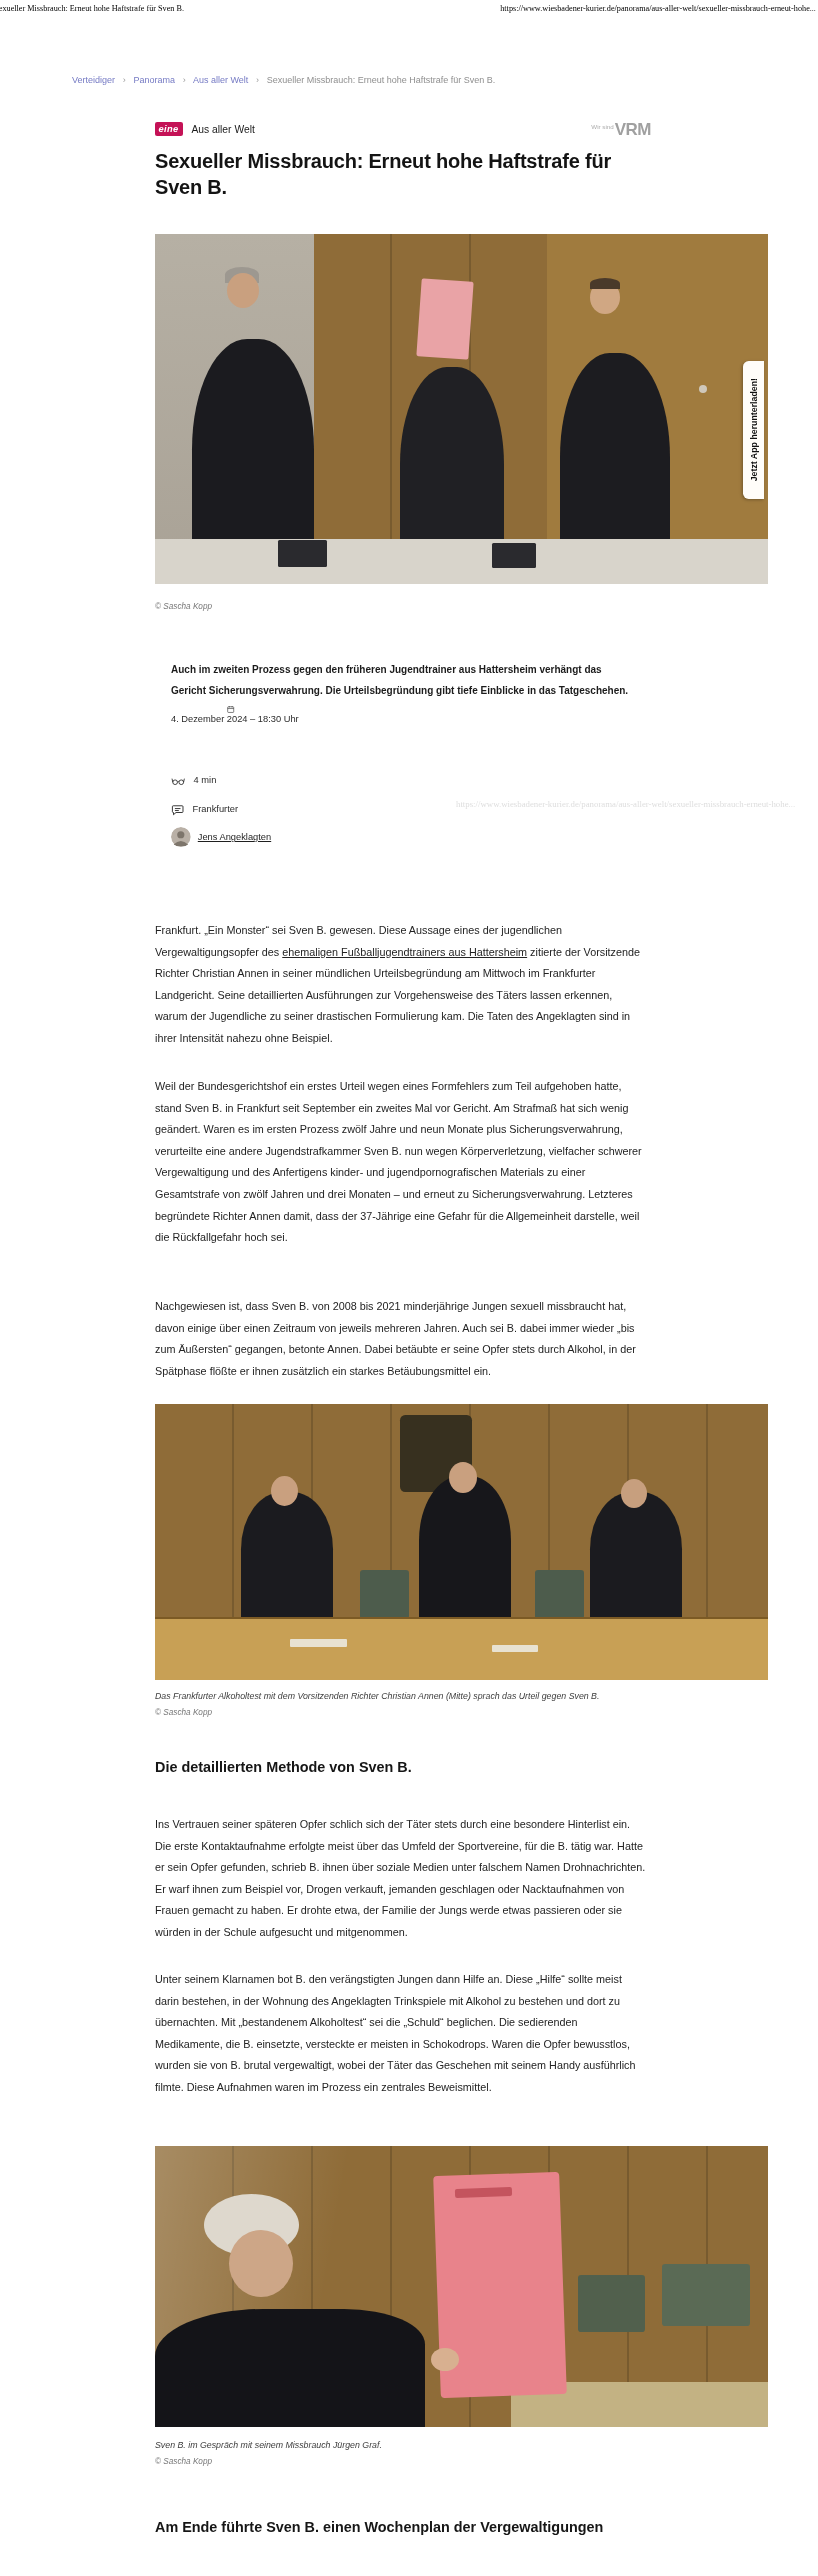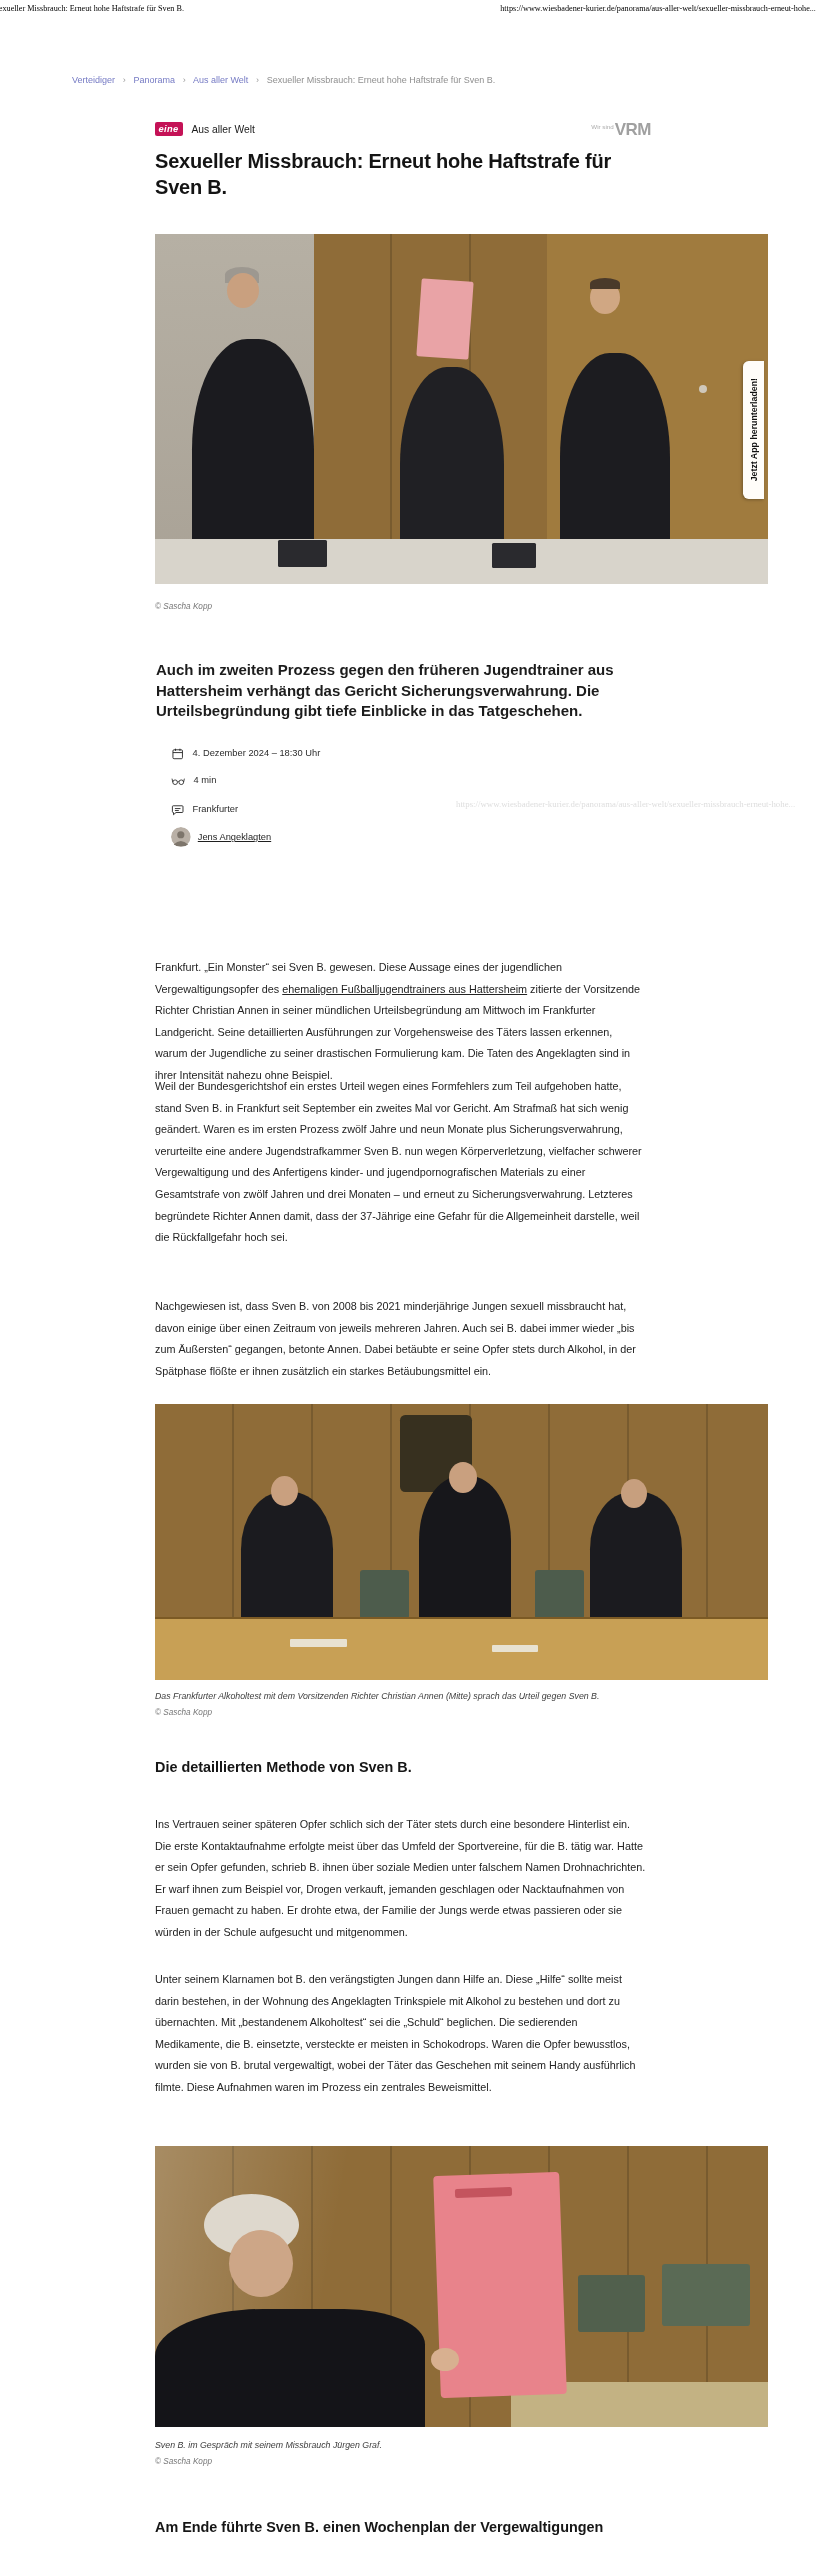--- a/index.html
+++ b/index.html
@@ -52,22 +52,22 @@
   .chair{background:#4d5c4c;border-radius:3.1px;}
   .bench{left:0;bottom:0;width:100%;background:#c8a055;border-top:2.1px solid #7c5a24;}
   .paper{background:#e8e2d2;border-radius:1px;}
 
   
   .caption{position:absolute;left:155px;width:474px;font-style:italic;font-size:8.8px;
            line-height:13px;color:#3d3d3d;}
   .credit{color:#777;font-style:italic;font-size:8.2px;display:block;margin-top:3.1px;}
 
   
-  .lede{position:absolute;top:660px;left:156px;width:466px;margin:0;
-        font-size:15px;line-height:20.6px;font-weight:bold;color:#1c1c1c;}
+  .lede{position:absolute;top:660px;left:171px;width:466px;margin:0;
+        font-size:10px;line-height:20.6px;font-weight:bold;color:#1c1c1c;}
 
   
   .meta-row{position:absolute;left:171px;height:18.5px;display:flex;align-items:center;
             font-size:9.3px;color:#2b2b2b;}
   .meta-row svg{margin-right:8.2px;}
   .author-link{color:#1f1f1f;text-decoration:underline;cursor:pointer;margin-left:7.2px;}
   .avatar{border-radius:50%;overflow:hidden;flex:0 0 auto;}
 
   
   .watermark{position:absolute;top:799px;left:456px;width:392px;overflow:hidden;
@@ -137,21 +137,21 @@
 <div class="app-tab">
   <span>Jetzt App herunterladen!</span>
 </div>
 
 <div class="caption" style="top:600px;">
   <span class="credit" style="margin-top:0;">© Sascha Kopp</span>
 </div>
 
 <p class="lede">Auch im zweiten Prozess gegen den früheren Jugendtrainer aus Hattersheim verhängt das Gericht Sicherungsverwahrung. Die Urteilsbegründung gibt tiefe Einblicke in das Tatgeschehen.</p>
 
-<div class="meta-row" style="top:744px;">
+<div class="meta-row" style="top:705px;flex-direction:column;">
   <svg width="13.4" height="13.4" viewBox="0 0 24 24" fill="none" stroke="#222" stroke-width="1.6">
       <rect x="3.5" y="5" width="17" height="16" rx="2"></rect>
       <line x1="8" y1="3" x2="8" y2="7"></line>
       <line x1="16" y1="3" x2="16" y2="7"></line>
       <line x1="3.5" y1="10" x2="20.5" y2="10"></line>
     </svg>
   <span>4. Dezember 2024 – 18:30 Uhr</span>
 </div>
 <div class="meta-row" style="top:771px;">
   <svg width="14.4" height="13.4" viewBox="0 0 28 24" fill="none" stroke="#222" stroke-width="1.6">
@@ -177,21 +177,21 @@
         <circle cx="19" cy="19" r="19" fill="#b9b0a6"></circle>
         <circle cx="19" cy="15" r="7" fill="#7d756b"></circle>
         <path d="M5 34 q14 -14 28 0 v4 h-28 z" fill="#7d756b"></path>
       </svg>
   </span>
   <span class="author-link">Jens Angeklagten</span>
 </div>
 
 <div class="watermark">https://www.wiesbadener-kurier.de/panorama/aus-aller-welt/sexueller-missbrauch-erneut-hohe...</div>
 
-<p class="body-p" style="top:920px;margin-top:37px;">
+<p class="body-p" style="top:920px;">
   <span>Frankfurt. „Ein Monster“ sei Sven B. gewesen. Diese Aussage eines der jugendlichen Vergewaltigungsopfer des </span><span class="body-link">ehemaligen Fußballjugendtrainers aus Hattersheim</span><span> zitierte der Vorsitzende Richter Christian Annen in seiner mündlichen Urteilsbegründung am Mittwoch im Frankfurter Landgericht. Seine detaillierten Ausführungen zur Vorgehensweise des Täters lassen erkennen, warum der Jugendliche zu seiner drastischen Formulierung kam. Die Taten des Angeklagten sind in ihrer Intensität nahezu ohne Beispiel.</span>
 </p>
 <p class="body-p" style="top:1076px;">Weil der Bundesgerichtshof ein erstes Urteil wegen eines Formfehlers zum Teil aufgehoben hatte, stand Sven B. in Frankfurt seit September ein zweites Mal vor Gericht. Am Strafmaß hat sich wenig geändert. Waren es im ersten Prozess zwölf Jahre und neun Monate plus Sicherungsverwahrung, verurteilte eine andere Jugendstrafkammer Sven B. nun wegen Körperverletzung, vielfacher schwerer Vergewaltigung und des Anfertigens kinder- und jugendpornografischen Materials zu einer Gesamtstrafe von zwölf Jahren und drei Monaten – und erneut zu Sicherungsverwahrung. Letzteres begründete Richter Annen damit, dass der 37-Jährige eine Gefahr für die Allgemeinheit darstelle, weil die Rückfallgefahr hoch sei.</p>
 <p class="body-p" style="top:1296px;">Nachgewiesen ist, dass Sven B. von 2008 bis 2021 minderjährige Jungen sexuell missbraucht hat, davon einige über einen Zeitraum von jeweils mehreren Jahren. Auch sei B. dabei immer wieder „bis zum Äußersten“ gegangen, betonte Annen. Dabei betäubte er seine Opfer stets durch Alkohol, in der Spätphase flößte er ihnen zusätzlich ein starkes Betäubungsmittel ein.</p>
 
 <div class="photo ph2">
   <div class="wood-lines"></div>
   <div class="emblem" style="left:40%;top:4%;width:72px;height:77px;"></div>
   <div class="robe" style="left:14%;bottom:22%;width:15%;height:46%;"></div>
   <div class="head" style="left:19%;top:26%;width:27px;height:30px;"></div>

